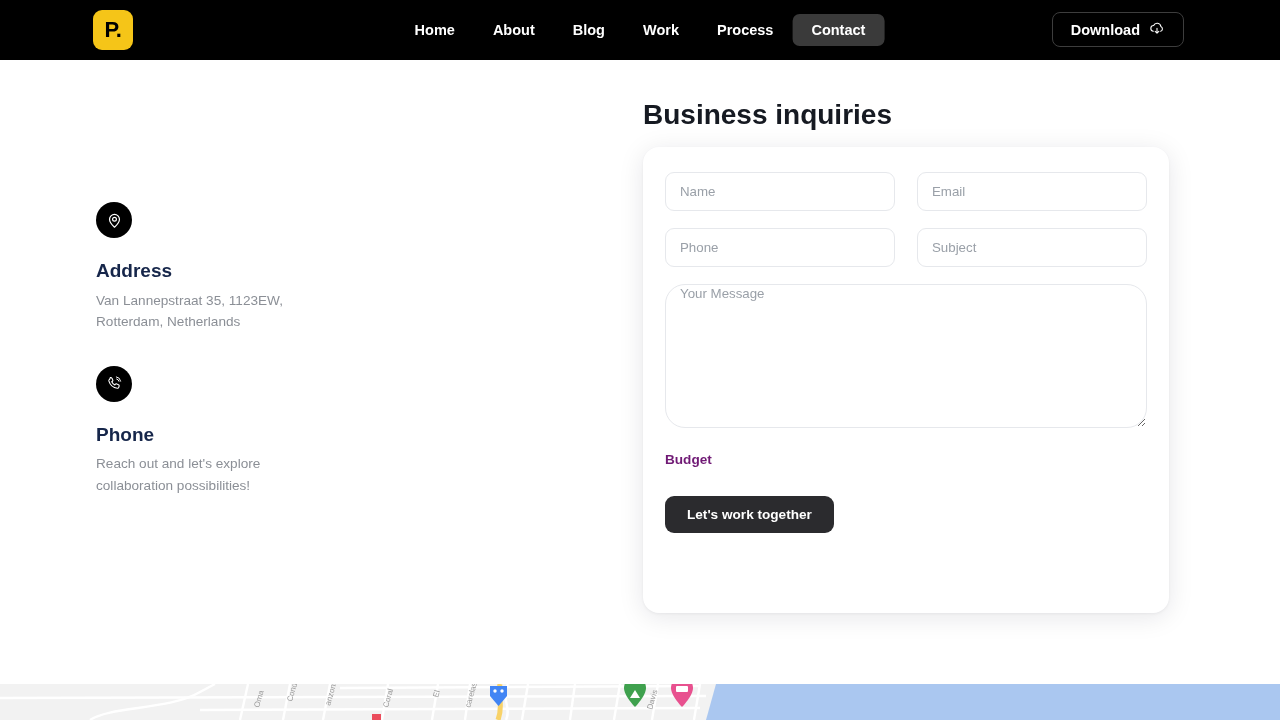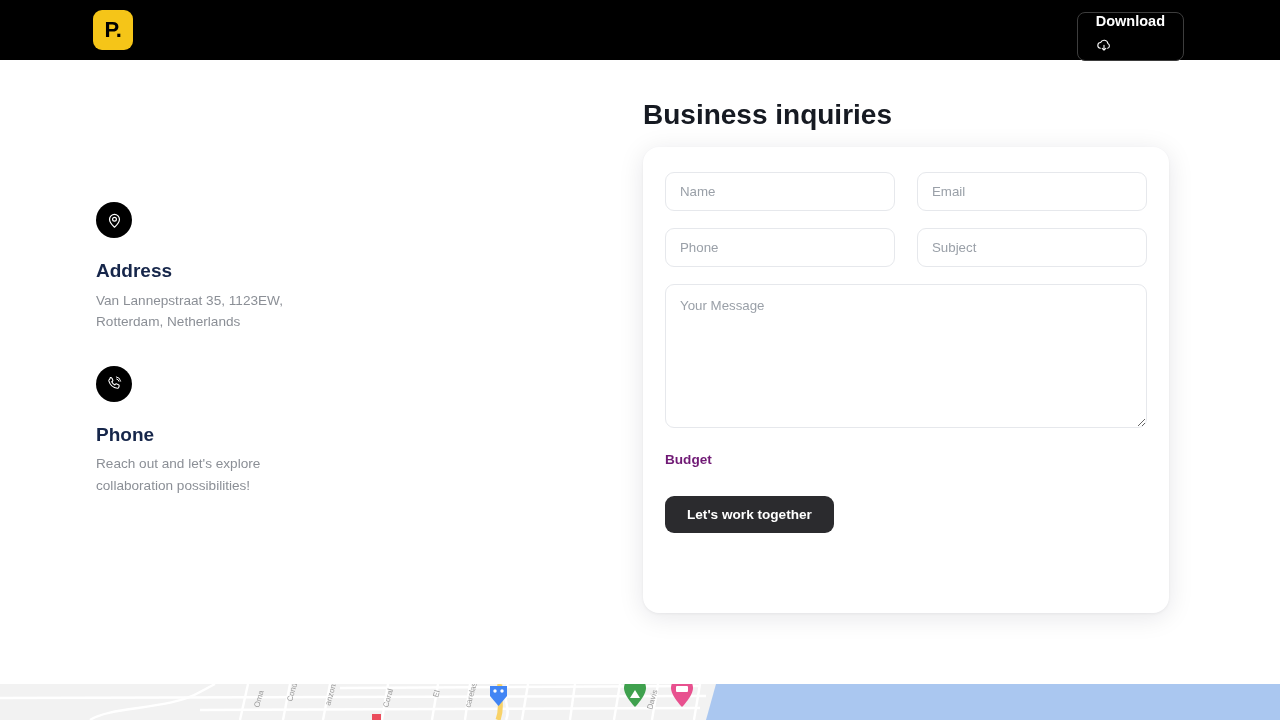--- a/index.html
+++ b/index.html
@@ -38,25 +38,25 @@
   }
   .nav-item {
     color: #ffffff; font-size: 14.5px; font-weight: 600;
     padding: 8px 19px; border-radius: 7px;
     white-space: nowrap; cursor: pointer;
     background: transparent;
   }
   .nav-item.active { background: #3a3a3a; }
   .download-btn {
     position: absolute; right: 96px; top: 12px;
-    height: 49px; padding: 0 18px;
+    height: 35px; padding: 0 18px;
     border: 1px solid #3d3d3d; border-radius: 8px;
     background: #000; color: #fff;
-    display: flex; gap: 9px;
-    font-size: 14.5px; font-weight: 700; cursor: pointer; flex-direction: column;
+    display: flex; align-items: center; gap: 9px;
+    font-size: 14.5px; font-weight: 700; cursor: pointer;
   }
 
   
   .contact-list { position: absolute; left: 96px; top: 200px; width: 430px; }
   .contact-block { display: flex; gap: 20px; margin-bottom: 31px; flex-direction: column; }
   .contact-icon {
     width: 36px; height: 36px; min-width: 36px;
     border-radius: 50%; background: #000;
     display: flex; align-items: center; justify-content: center;
     margin-top: 2px;
@@ -88,24 +88,24 @@
     border: 1px solid #e6e8ec; border-radius: 9px;
     background: #fff;
     font-size: 13.3px; color: #1d4ed8;
     padding: 0 14px;
     font-family: "Liberation Sans", sans-serif;
     outline: none;
   }
   .field::placeholder { color: #9aa0a8; }
   .textarea {
     width: 100%; height: 144px;
-    border: 1px solid #e6e8ec; border-radius: 9px;
+    border: 1px solid #e6e8ec; border-radius: 20px;
     background: #fff; resize: vertical;
     font-size: 13.3px; color: #9aa0a8;
-    padding: 13px 14px;
+    padding: 1px 14px;
     font-family: "Liberation Sans", sans-serif;
     outline: none; display: block;
   }
   .textarea::placeholder { color: #9aa0a8; }
   .budget-label {
     margin-top: 24px; font-size: 13.6px;
     font-weight: 700; color: #701a75;
   }
   .radio-row { display: flex; margin-top: 22px; }
   .radio-opt {
@@ -141,20 +141,28 @@
 </style>
 </head>
 <body>
 
 <div class="header">
 
   <div class="logo">
     <span class="logo-mark">P.</span>
   </div>
 
+  <nav class="nav">
+    <div class="nav-item">Home</div>
+    <div class="nav-item">About</div>
+    <div class="nav-item">Blog</div>
+    <div class="nav-item">Work</div>
+    <div class="nav-item">Process</div>
+    <div class="nav-item active">Contact</div>
+  </nav>
 
   <div class="download-btn">
     <span>Download</span>
     <span>
       <svg width="16" height="15" viewBox="0 0 20 18" fill="none">
         <path d="M5.5 12.5a3.6 3.6 0 0 1 .3-7.18 4.7 4.7 0 0 1 9.02 1.2A3.2 3.2 0 0 1 14.6 12.5" stroke="#ffffff" stroke-width="1.35" stroke-linecap="round" stroke-linejoin="round"></path>
         <path d="M10 8.6v6.1M7.7 12.5L10 14.8l2.3-2.3" stroke="#ffffff" stroke-width="1.35" stroke-linecap="round" stroke-linejoin="round"></path>
       </svg>
     </span>
   </div>

